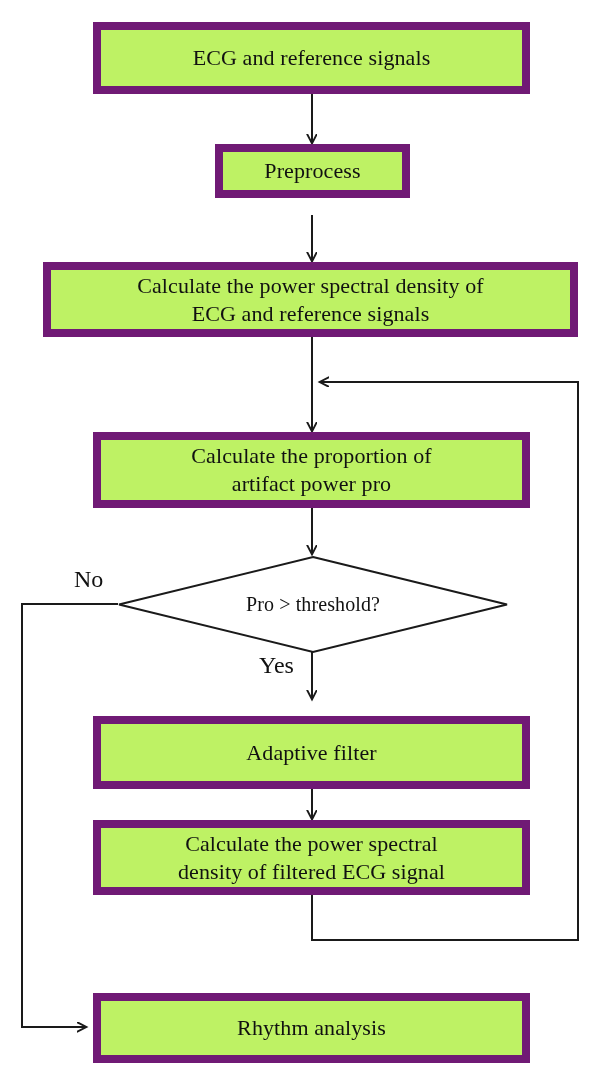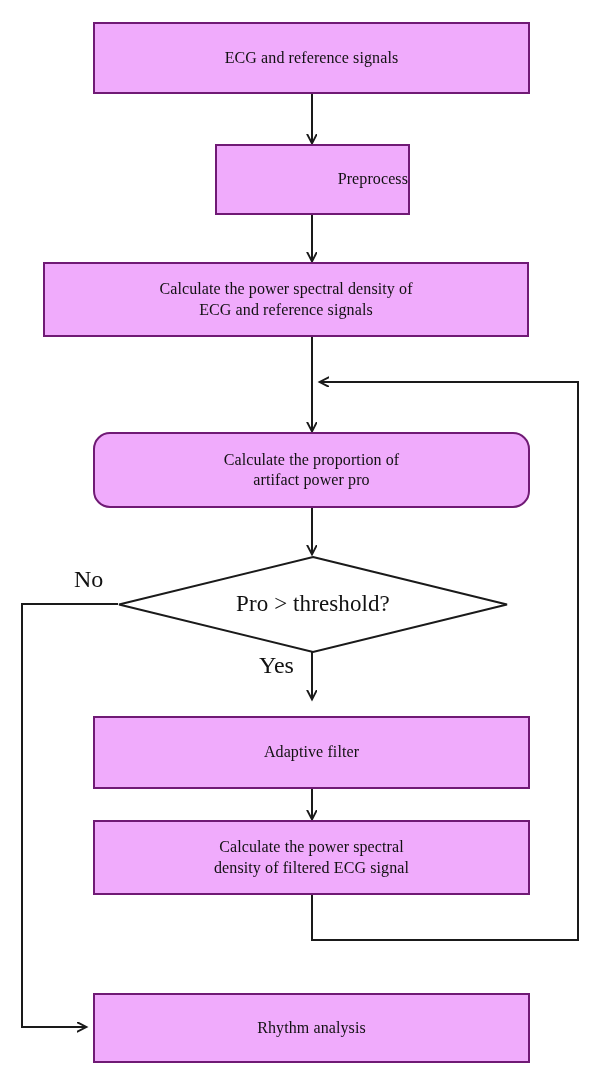--- a/index.html
+++ b/index.html
@@ -13,48 +13,48 @@
     width: 600px;
     height: 1086px;
     background: #ffffff;
     overflow: hidden;
     font-family: "Liberation Serif", "DejaVu Serif", serif;
     color: #000000;
   }
   .node {
     position: absolute;
     box-sizing: border-box;
-    border: 2px solid #701a75;
-    background: #f0abfc;
+    border: 8px solid #701a75;
+    background: #bef264;
     display: flex;
     align-items: center;
     justify-content: center;
     text-align: center;
     line-height: 1.26;
-    font-size: 16px;
+    font-size: 22px;
     color: #111111;
     white-space: pre-line;
     letter-spacing: 0.1px;
   }
   .decision {
     position: absolute;
     display: flex;
     align-items: center;
     justify-content: center;
   }
   .decision svg {
     position: absolute;
     top: 0;
     left: 0;
     overflow: visible;
   }
   .decision .dlabel {
     position: relative;
     z-index: 2;
-    font-size: 23px;
+    font-size: 20px;
     text-align: center;
     color: #111111;
     letter-spacing: 0.1px;
   }
   .edge-layer {
     position: absolute;
     top: 0;
     left: 0;
     width: 600px;
     height: 1086px;
@@ -96,30 +96,30 @@
       <line x1="312" y1="773" x2="312" y2="819" marker-end="url(#arrowhead)"></line>
 
       <path d="M 118 604 L 22 604 L 22 1027 L 86 1027" marker-end="url(#arrowhead)"></path>
     </g>
   </svg>
 
   <div class="node" style="left:93px; top:22px; width:437px; height:72px;">
     <span>ECG and reference signals</span>
   </div>
 
-  <div class="node" style="left:215px; top:144px; width:195px; height:71px;justify-content:flex-end;">
+  <div class="node" style="left:215px; top:144px; width:195px; height:54px;">
     <span>Preprocess</span>
   </div>
 
-  <div class="node" style="left:43px; top:262px; width:486px; height:75px;">
+  <div class="node" style="left:43px; top:262px; width:535px; height:75px;">
     <span>Calculate the power spectral density of
 ECG and reference signals</span>
   </div>
 
-  <div class="node" style="left:93px; top:432px; width:437px; height:76px;border-radius:17px;">
+  <div class="node" style="left:93px; top:432px; width:437px; height:76px;">
     <span>Calculate the proportion of
 artifact power pro</span>
   </div>
 
   <div class="decision" style="left:118px; top:555.5px; width:390px; height:97px;">
     <svg width="390" height="97" viewBox="0 0 390 97">
       <polygon points="195,1 389,48.5 195,96 1,48.5" fill="#ffffff" stroke="#1a1a1a" stroke-width="2" stroke-linejoin="miter"></polygon>
     </svg>
     <span class="dlabel">Pro &gt; threshold?</span>
   </div>

